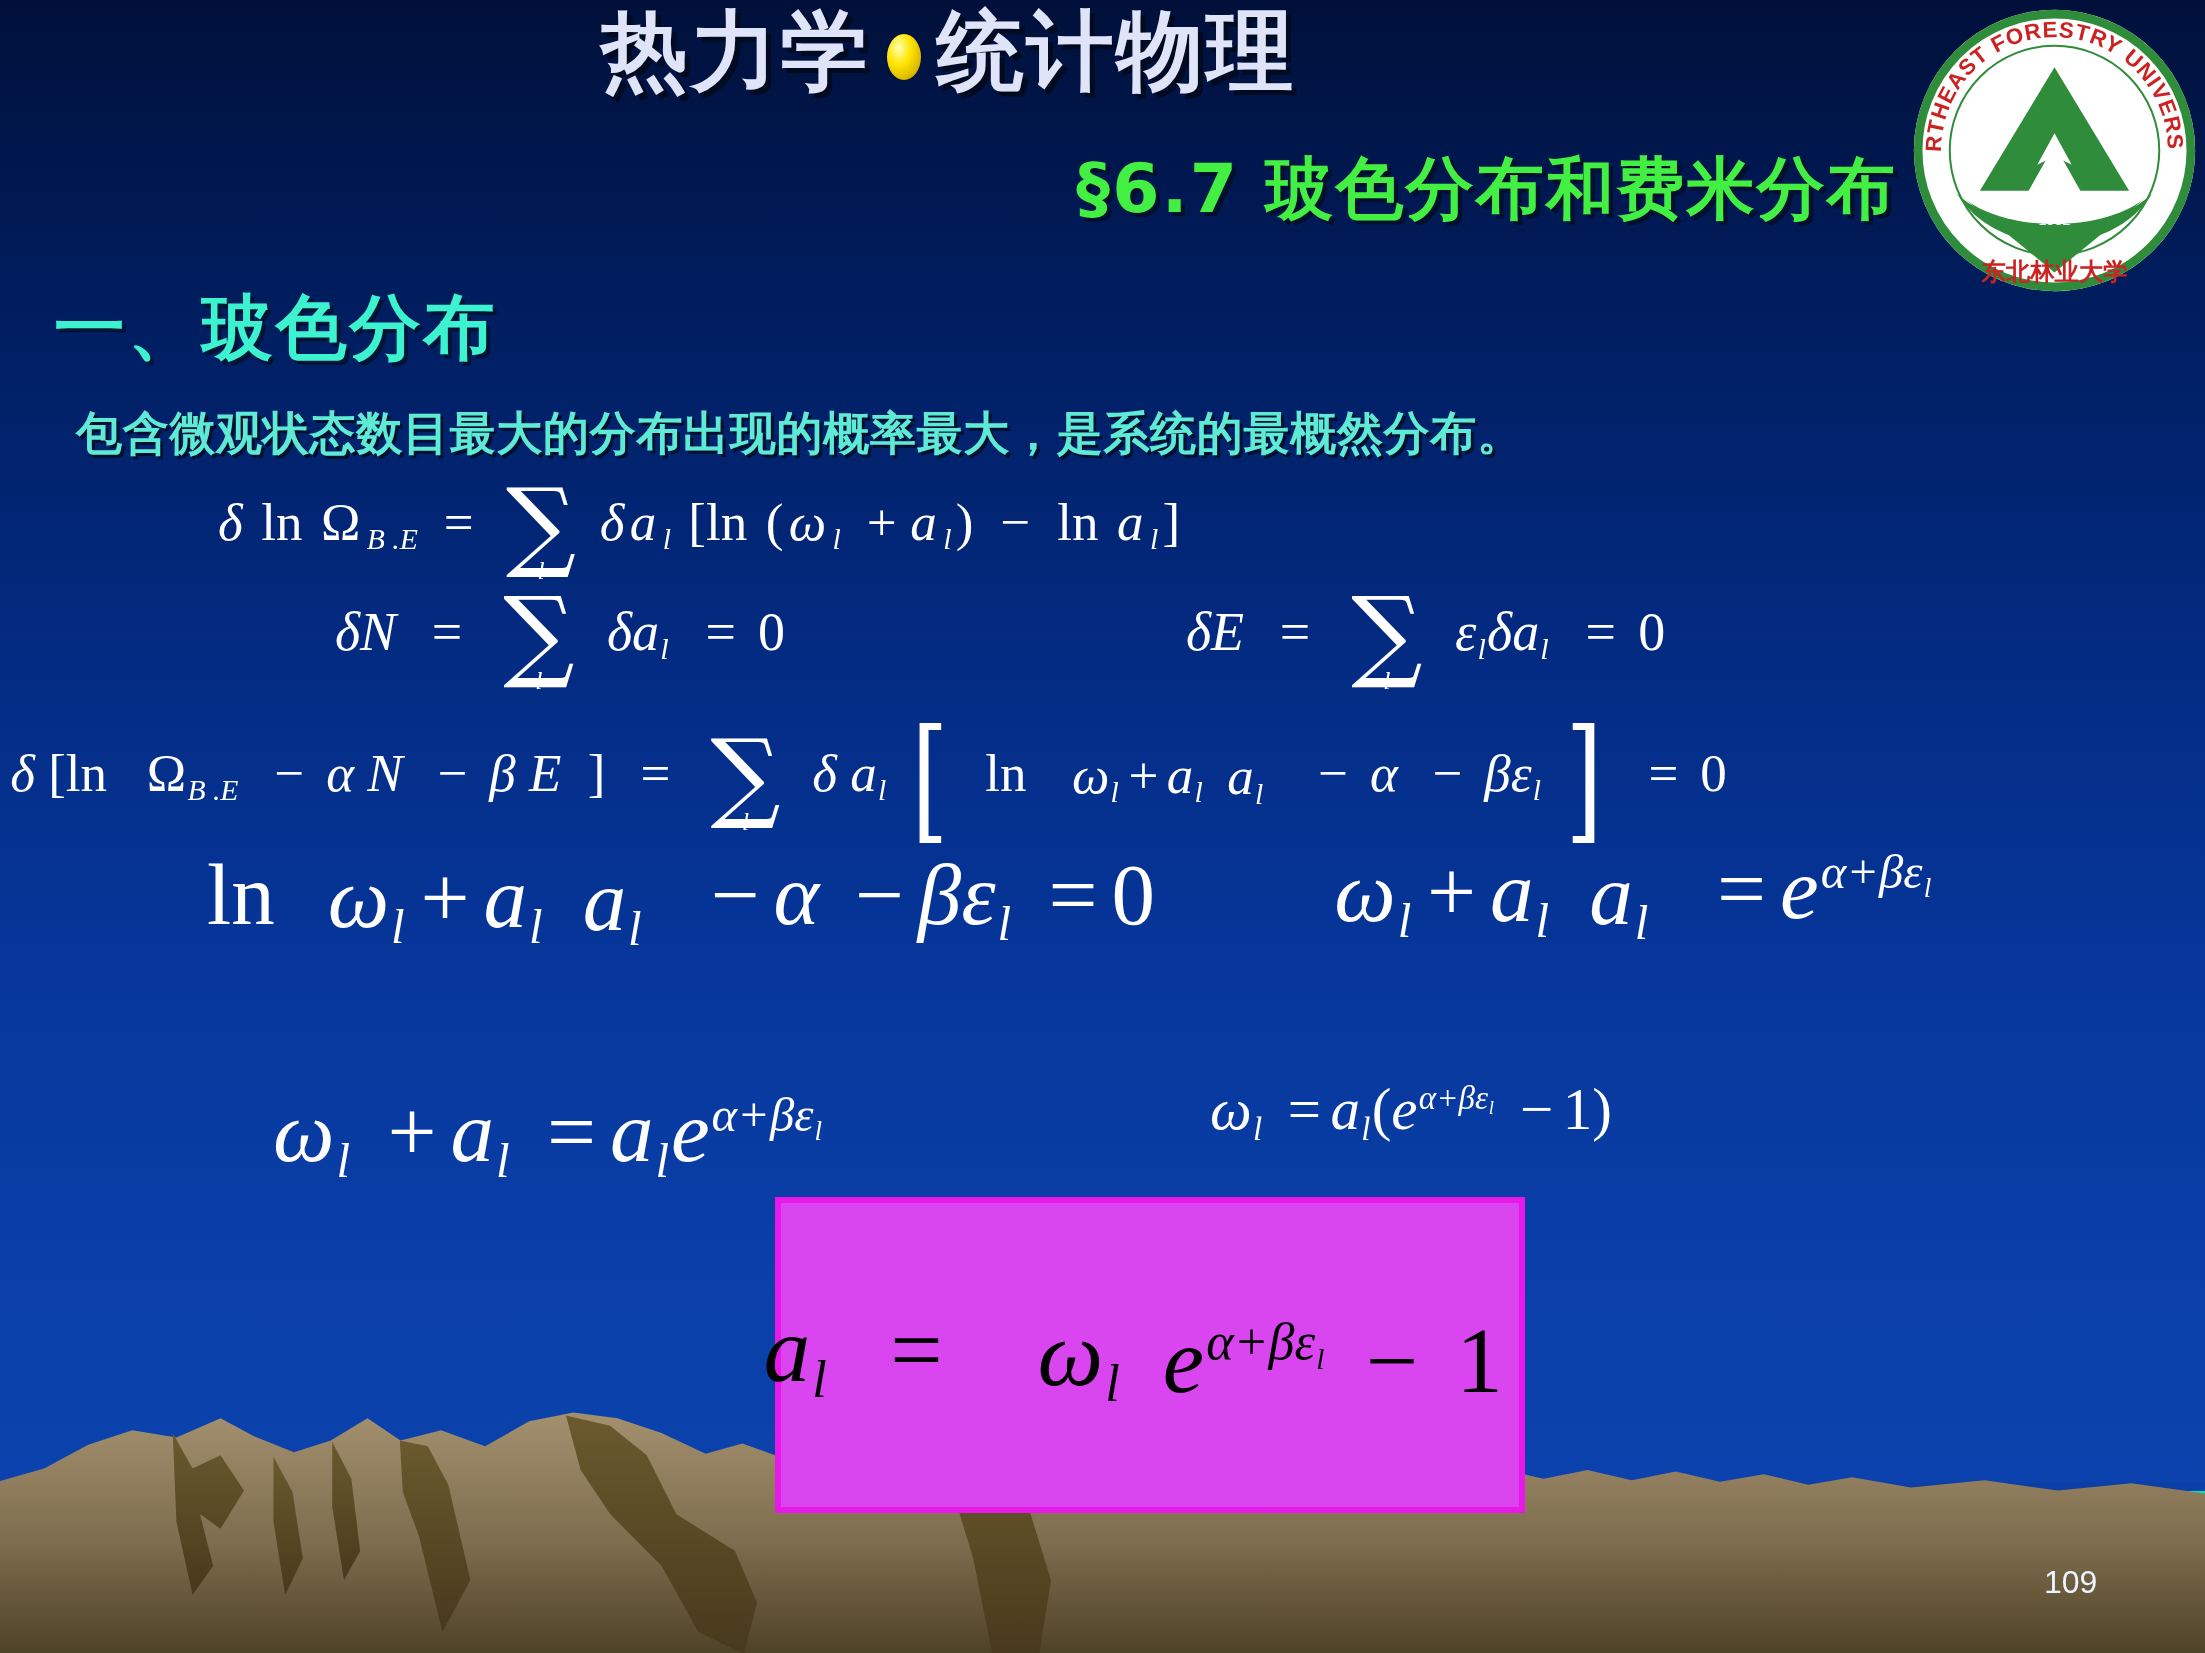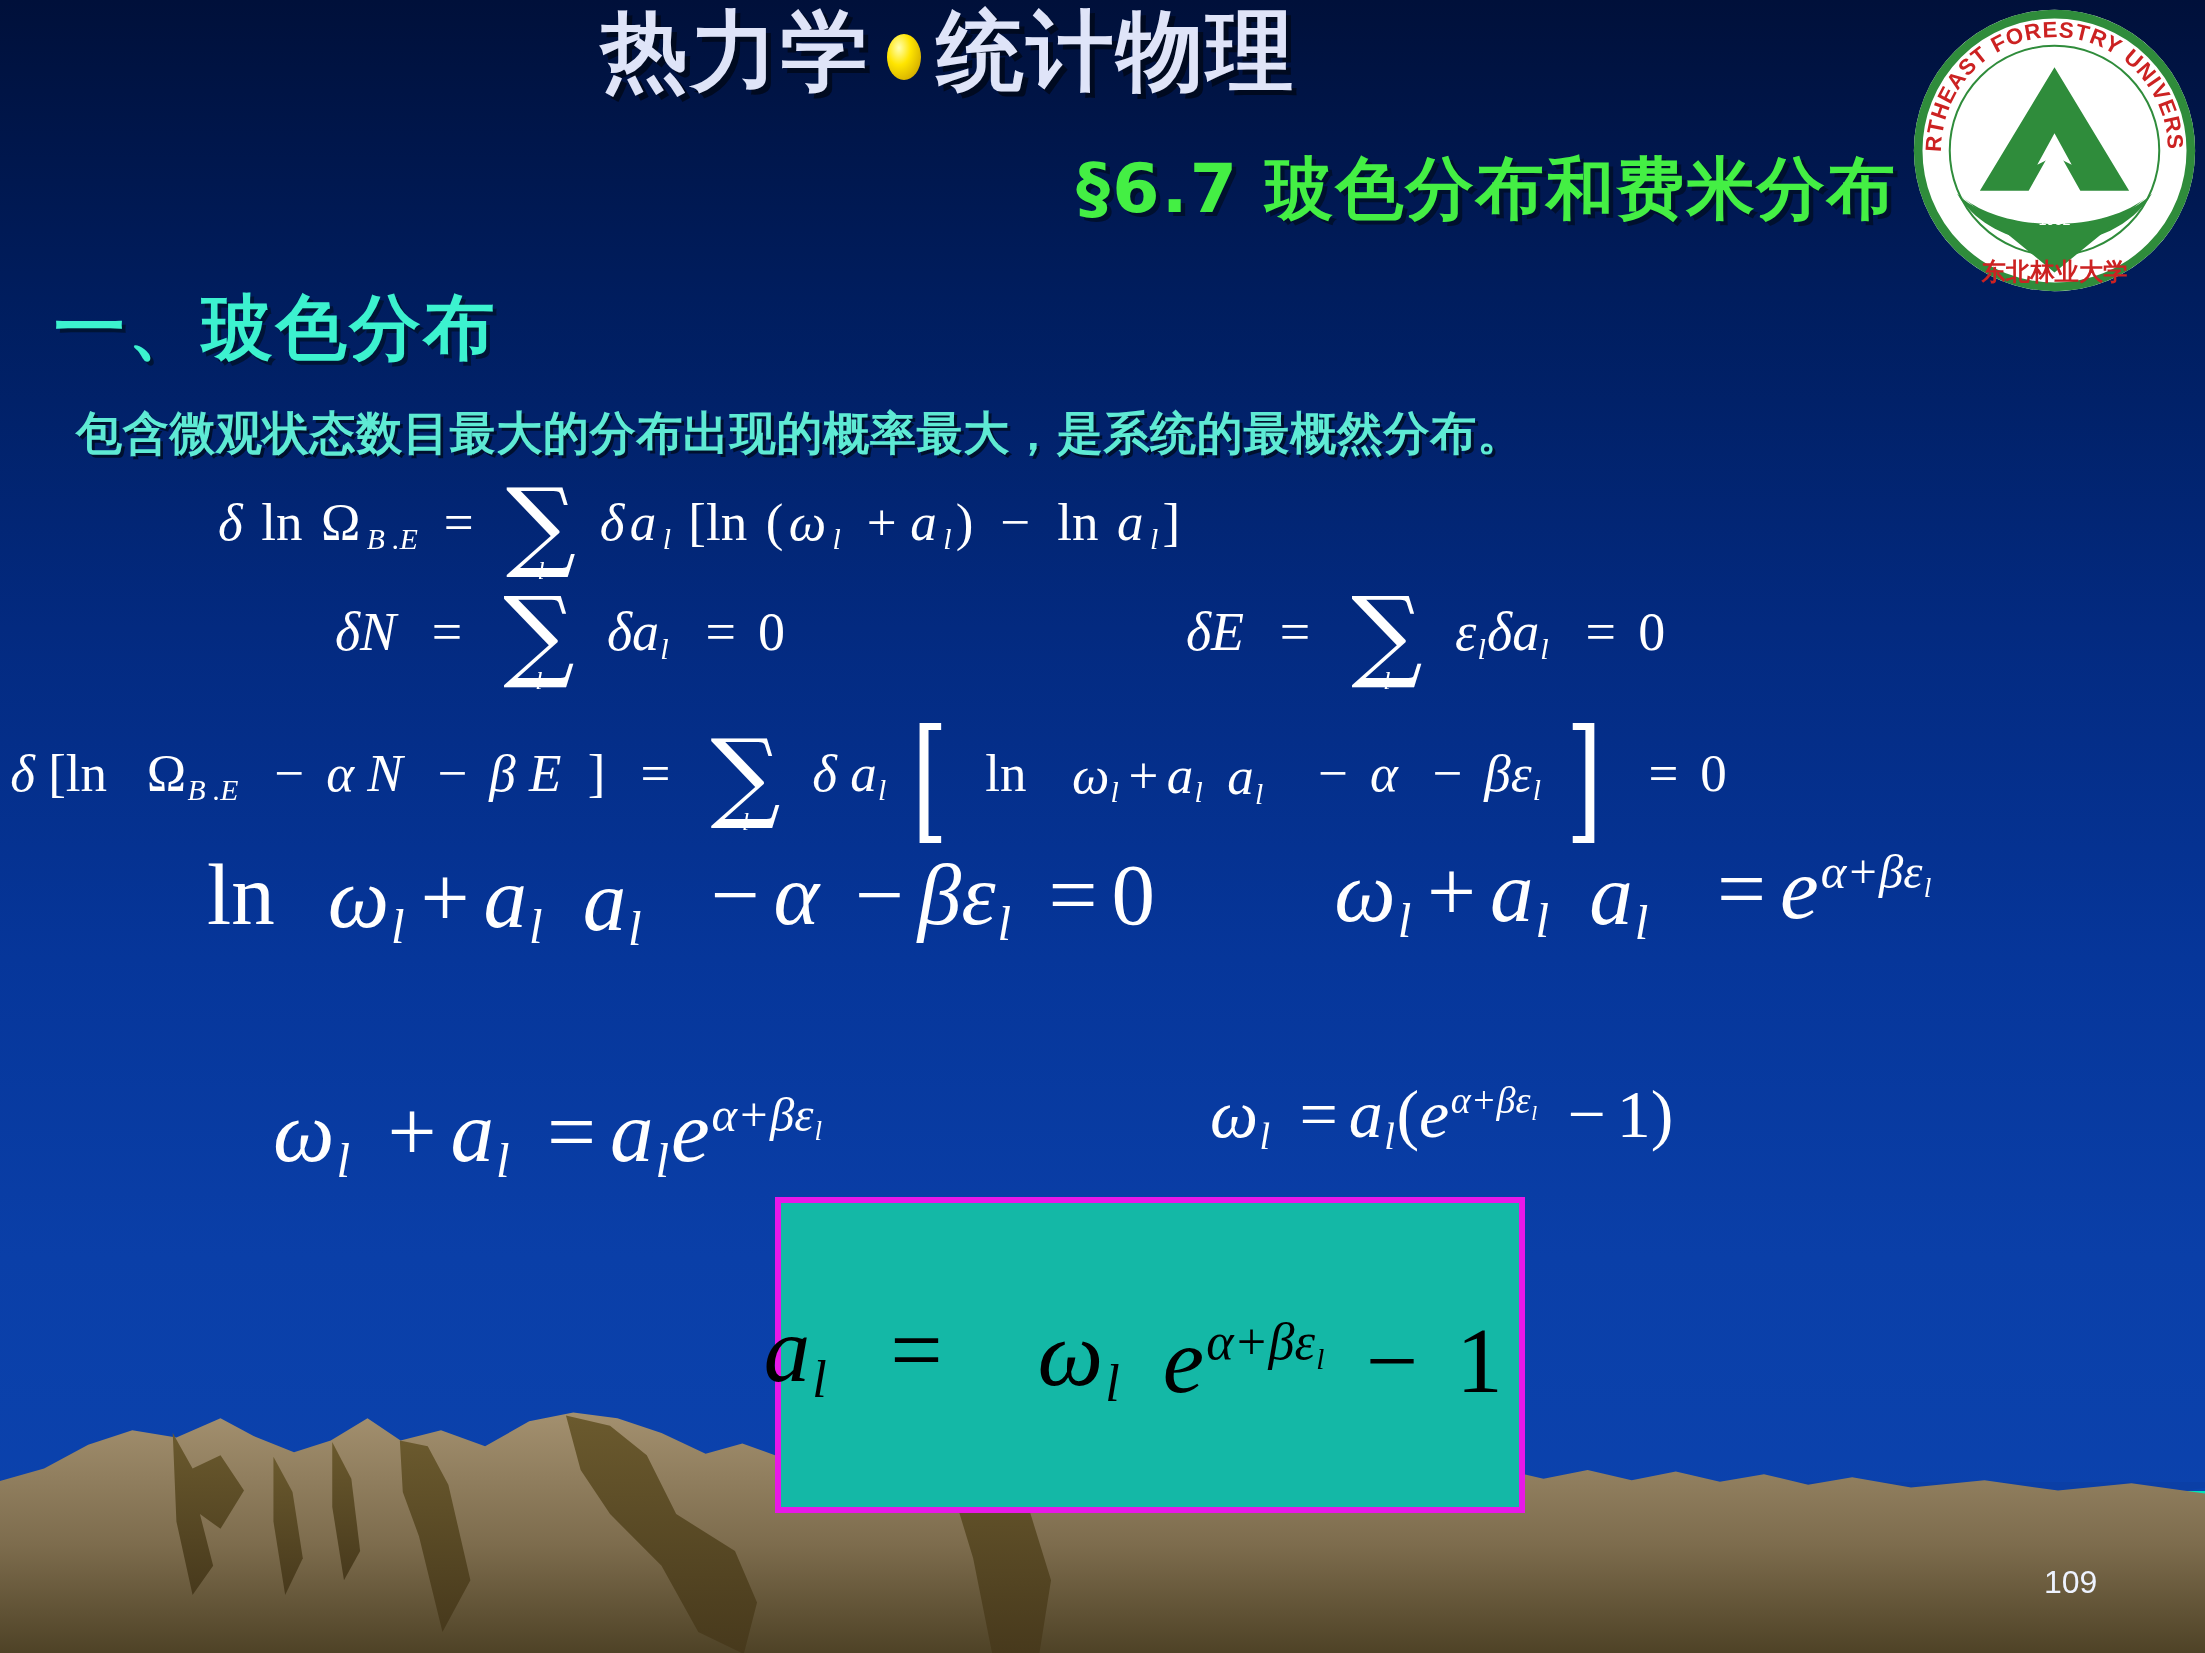--- a/index.html
+++ b/index.html
@@ -94,25 +94,25 @@
 
   
   .eq1{position:absolute;left:218px;top:485px;font-size:53px;}
   .eq1 .spaced > *{margin-right:.10em;}
   .eq2a{position:absolute;left:335px;top:594px;font-size:54px;}
   .eq2b{position:absolute;left:1186px;top:594px;font-size:54px;}
   .eq3{position:absolute;left:10.3px;top:700px;font-size:53px;}
   .eq4{position:absolute;left:207px;top:844px;font-size:87px;}
   .eq5{position:absolute;left:1303px;top:838px;font-size:87px;}
   .eq6{position:absolute;left:273px;top:1081px;font-size:87px;}
-  .eq7{position:absolute;left:1210px;top:1075px;font-size:68px;}
+  .eq7{position:absolute;left:1210px;top:1075px;font-size:59px;}
 
   .boxed{
     position:absolute;left:775px;top:1197px;width:750px;height:316px;
-    background:#14b8a6;border:6.6px solid #e818e8;
+    background:#d946ef;border:6.6px solid #e818e8;
     display:flex;align-items:center;justify-content:center;
     box-sizing:border-box;
   }
   .boxed .m{color:#000000;font-size:93px;}
 </style>
 </head>
 <body>
 
 <div class="slide">
 

